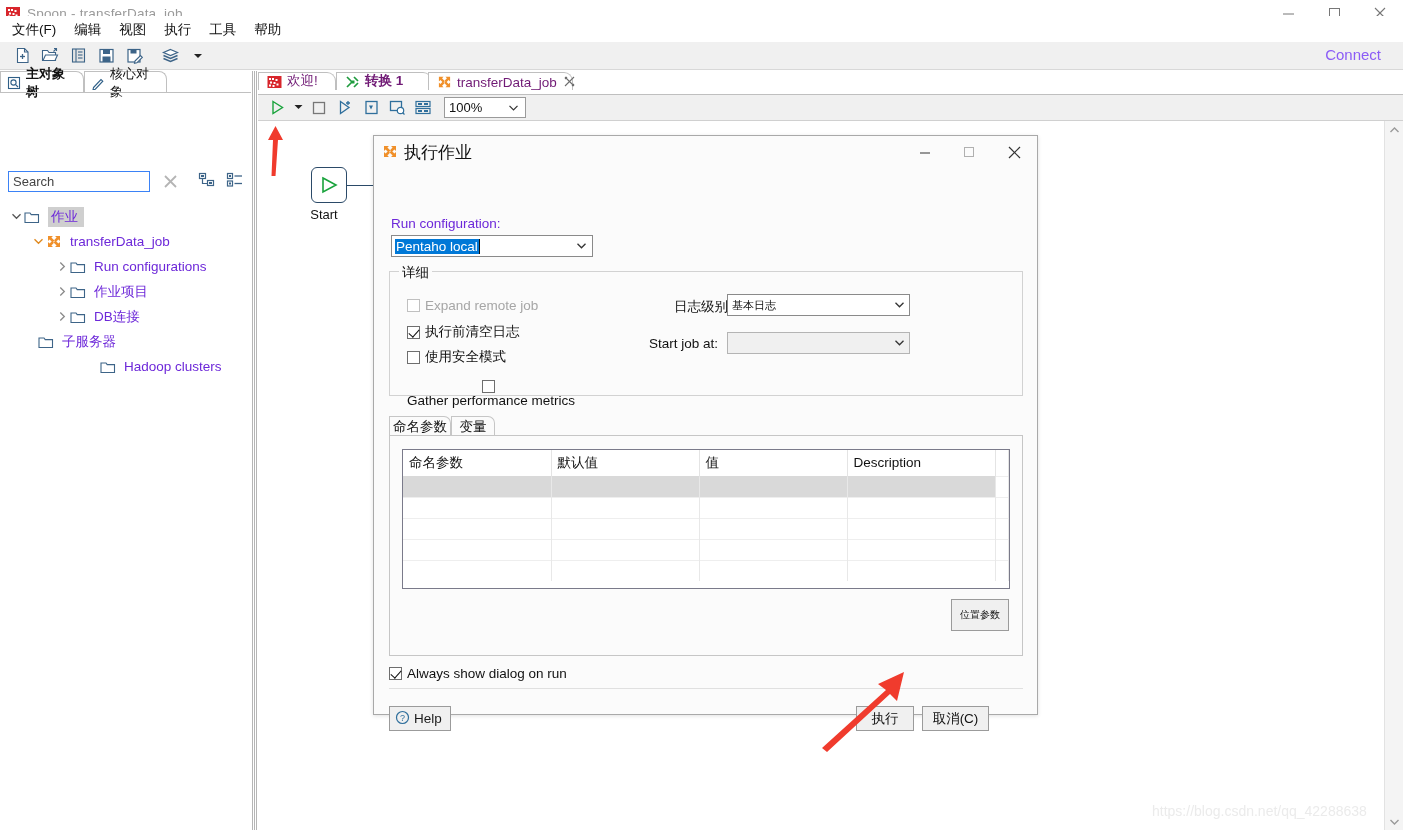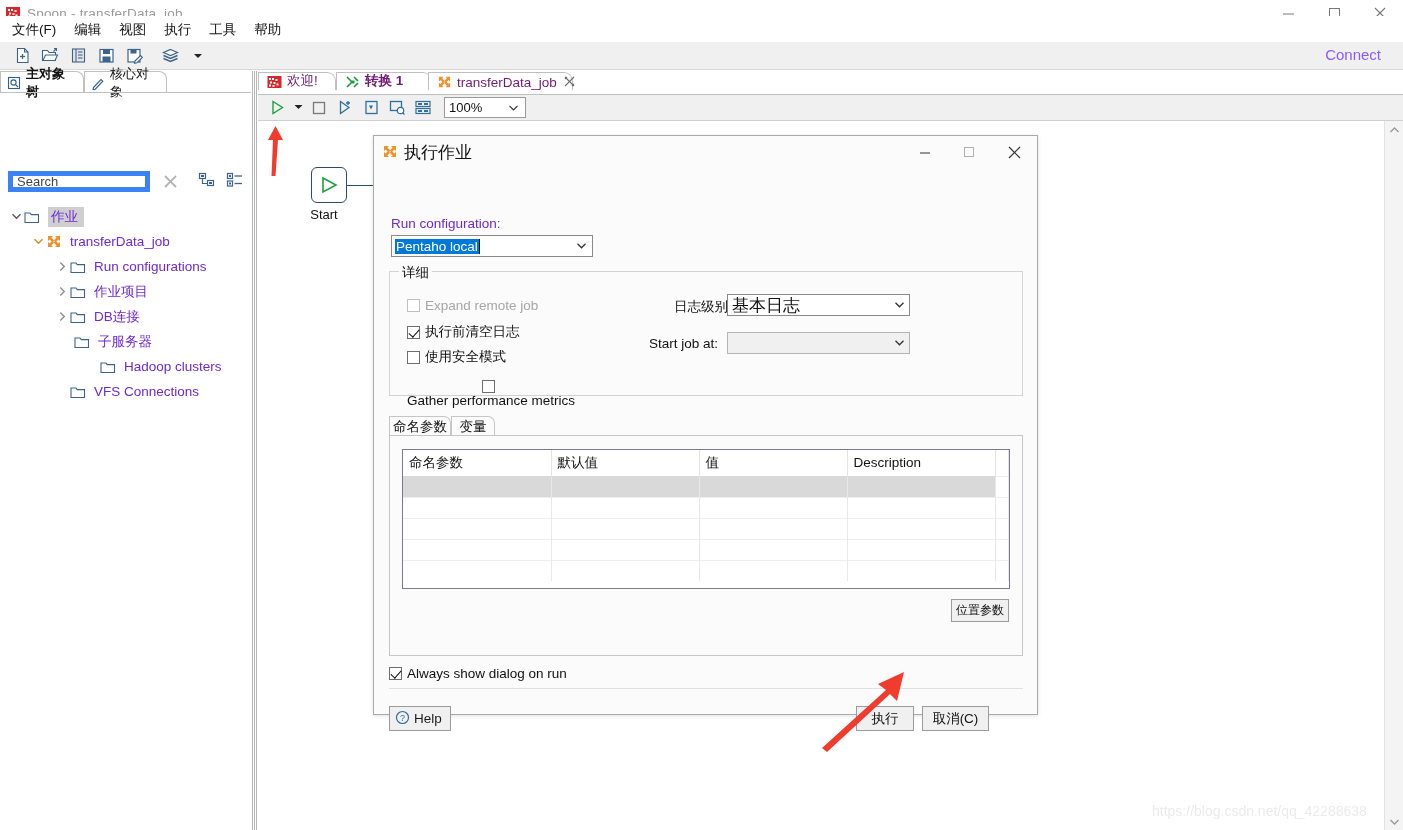--- a/index.html
+++ b/index.html
@@ -72,21 +72,21 @@
   .ltab.t1 { left:0; width:84px; font-weight:bold; }
   .ltab.t2 { left:84px; width:83px; }
   .tabstrip-left .tabline {
     position:absolute; left:0; top:21px; width:251px; height:1px; background:#c0c0c0;
   }
   .searchrow {
     position:absolute; left:0; top:95px; width:251px; height:30px;
     display:flex; align-items:center;
   }
   .searchbox {
-    margin-left:8px; width:142px; height:21px; border:5px solid #3b82f6;
+    margin-left:8px; width:142px; height:21px; border:1px solid #3b82f6;
     background:#fff; font-size:13px; padding:0 4px; color:#111;
     font-family:"Liberation Sans","DejaVu Sans",sans-serif;
   }
   .searchbox::placeholder { color:#444; opacity:1; }
   .clr-icon { margin-left:10px; width:20px; height:20px; display:flex; align-items:center; justify-content:center;}
   .tree-tools { margin-left:18px; display:flex; gap:10px; }
 
   .tree { position:absolute; left:0; top:133px; width:251px; }
   .trow { display:flex; align-items:center; height:25px; padding-left:6px; font-size:13.5px; color:#111; white-space:nowrap;}
   .trow .arrow { width:16px; height:16px; display:flex; align-items:center; justify-content:center; color:#6b6b6b; }
@@ -194,21 +194,21 @@
   .chk.disabled { color:#a6a6a6; }
   .chk.disabled .box { border-color:#c0c0c0; }
   .chk .box.checked::after {
     content:""; position:absolute; left:3px; top:0px; width:5px; height:9px;
     border:solid #111; border-width:0 1.6px 1.6px 0; transform:rotate(42deg);
   }
   .right-lbl { position:absolute; font-size:13.5px; color:#111; }
   .rcombo {
     position:absolute; height:22px; border:1px solid #8a8a8a; background:#fff;
     display:flex; align-items:center; justify-content:space-between; padding:0 2px 0 4px;
-    font-size:17px; color:#111;
+    font-size:11px; color:#111;
   }
   .rcombo.blank { background:#f0f0f0; border-color:#b4b4b4; }
 
   .tabpanel { position:absolute; left:15px; top:248px; width:634px; height:240px; }
   .tp-tabs { position:relative; height:20px; }
   .tp-tab {
     position:absolute; top:0; height:20px; display:flex; align-items:center; justify-content:center;
     font-size:13.5px; color:#111; background:#fbfbfb; border:1px solid #c6c6c6; border-bottom:none;
     border-radius:0 7px 0 0;
   }
@@ -228,22 +228,22 @@
     height:26px; padding:0 6px; border-right:1px solid #e4e4e4; background:#fff;
     vertical-align:middle;
   }
   table.pt td {
     height:21px; border-right:1px solid #e8e8e8; border-top:1px solid #eeeeee; padding:0 6px;
     font-size:13px;
   }
   table.pt tr.selrow td { background:#d9d9d9; border-top:1px solid #d9d9d9; }
   table.pt tr.selrow td:last-child { background:#fff; border-top:1px solid #eee; }
   .posbtn {
-    position:absolute; right:13px; top:163px; width:58px; height:23px;
-    border:1px solid #9b9b9b; background:#f0f0f0; font-size:12px; color:#111;
+    position:absolute; right:13px; top:163px; width:58px; height:32px;
+    border:1px solid #9b9b9b; background:#f0f0f0; font-size:10px; color:#111;
     display:flex; align-items:center; justify-content:center;
   }
   .always-chk { position:absolute; left:15px; top:498px; }
   .hr {
     position:absolute; left:15px; top:520px; width:634px; height:1px; background:#e0e0e0;
   }
   .btn {
     position:absolute; height:25px; border:1px solid #9b9b9b; background:#f0f0f0;
     font-size:13.5px; color:#111; display:flex; align-items:center; justify-content:center;
   }
@@ -481,46 +481,37 @@
               <path d="M1.3 0.5l4 4-4 4" fill="none" stroke="#8a8a8a" stroke-width="1.3"></path>
             </svg>
         </span>
         <span class="ico">
           <svg width="16" height="14" viewBox="0 0 16 14">
               <path d="M1 3h5l1.2 1.6h7.3V12.5H1z" fill="#fff" stroke="#3d6488" stroke-width="1.1"></path>
             </svg>
         </span>
         <span class="lbl">DB连接</span>
       </div>
-      <div class="trow" style="padding-left:22px;margin-left:36px;">
+      <div class="trow" style="padding-left:22px;">
         <span class="arrow"></span>
         <span class="ico">
           <svg width="16" height="14" viewBox="0 0 16 14">
               <path d="M1 3h5l1.2 1.6h7.3V12.5H1z" fill="#fff" stroke="#3d6488" stroke-width="1.1"></path>
             </svg>
         </span>
         <span class="lbl">子服务器</span>
       </div>
       <div class="trow" style="padding-left:84px;">
         <span class="arrow"></span>
         <span class="ico">
           <svg width="16" height="14" viewBox="0 0 16 14">
               <path d="M1 3h5l1.2 1.6h7.3V12.5H1z" fill="#fff" stroke="#3d6488" stroke-width="1.1"></path>
             </svg>
         </span>
         <span class="lbl">Hadoop clusters</span>
-      </div>
-      <div class="trow" style="padding-left:54px;">
-        <span class="arrow"></span>
-        <span class="ico">
-          <svg width="16" height="14" viewBox="0 0 16 14">
-              <path d="M1 3h5l1.2 1.6h7.3V12.5H1z" fill="#fff" stroke="#3d6488" stroke-width="1.1"></path>
-            </svg>
-        </span>
-        <span class="lbl">VFS Connections</span>
       </div>
     </div>
   </div>
 
   <div class="lp-divider"></div>
 
   <div class="editor">
     <div class="etabstrip">
       <div class="etab e1">
         <span class="ti">

